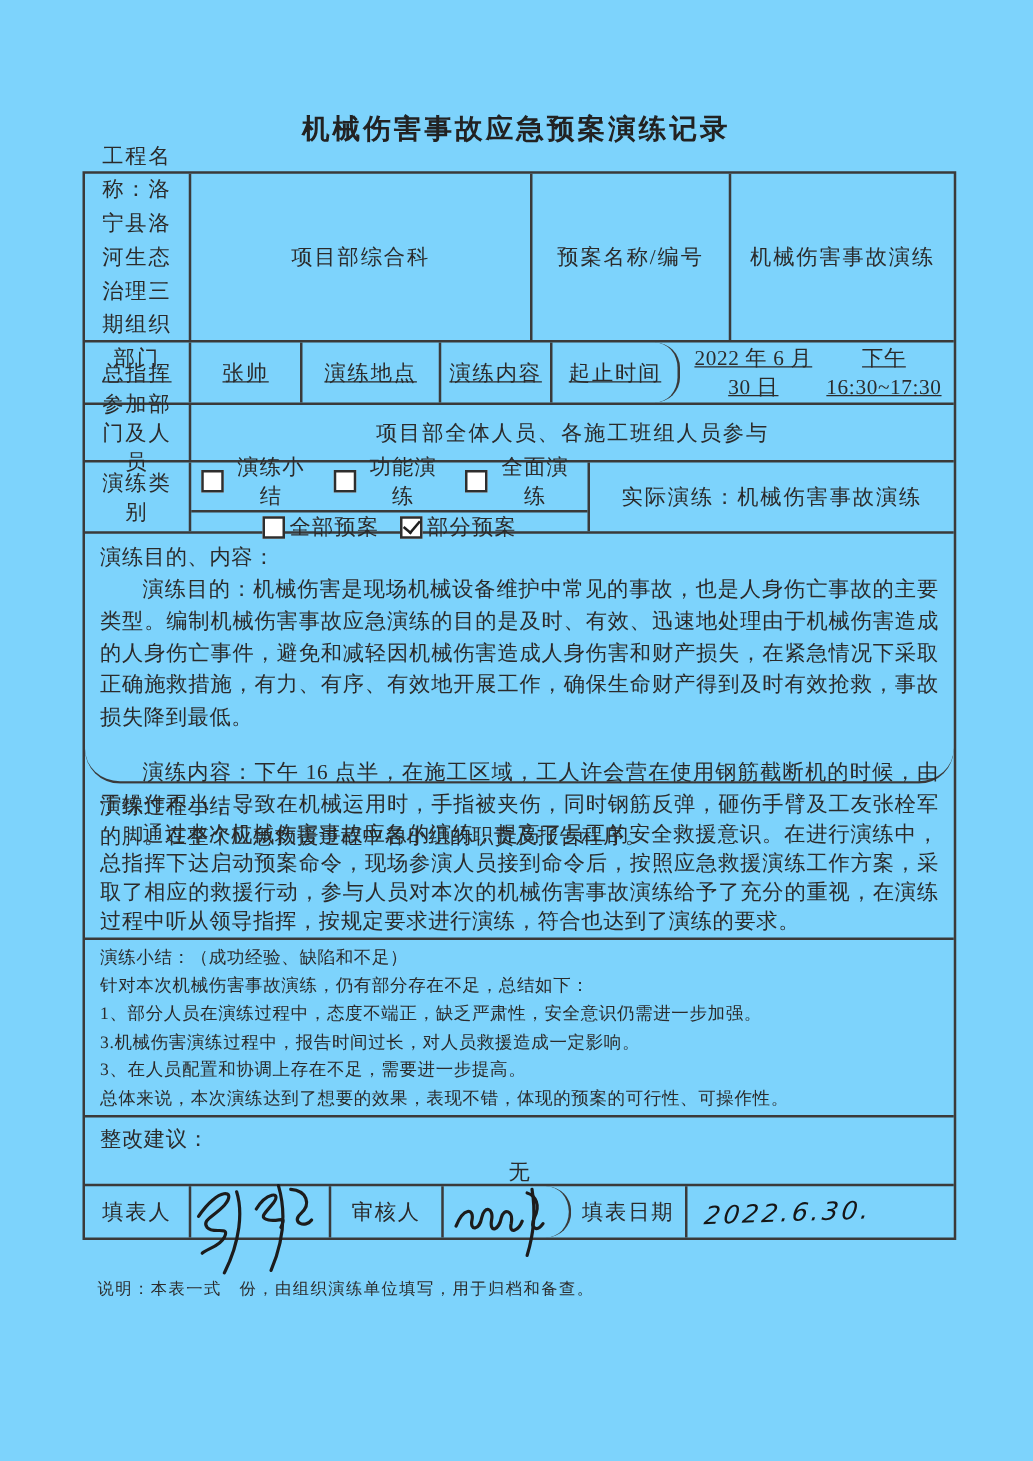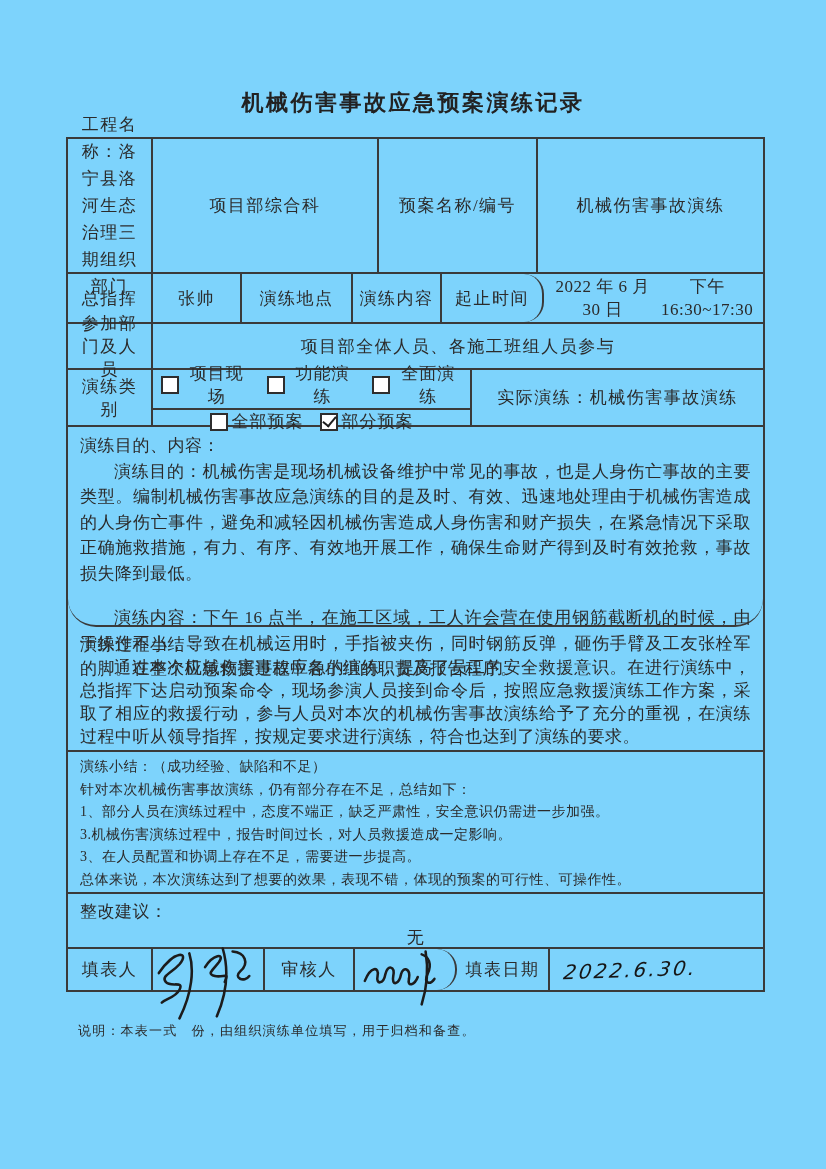--- a/index.html
+++ b/index.html
@@ -21,27 +21,27 @@
   }
   .tr { display:flex; border-bottom:2px solid #3a3a3a; box-sizing:border-box; }
   .tr:last-child { border-bottom:none; }
   .td {
     border-right:2px solid #3a3a3a; box-sizing:border-box;
     display:flex; align-items:center; justify-content:center;
     text-align:center; padding:2px 5px; letter-spacing:1.5px;
   }
   .td.last { border-right:none; flex:1; }
   
-  .r1 { height:135px; } .r2 { height:50px; } .r3 { height:46px; }
+  .r1 { height:135px; } .r2 { height:50px;text-decoration:underline; } .r3 { height:46px; }
   .r4 { height:57px; }  .r5 { height:200px;border-radius:28px; } .r6 { height:125px; }
   .r7 { height:142px; } .r8 { height:55px; }  .r9 { height:41px; }
   
   .w85 { width:85px; flex:none; } .w89 { width:89px; flex:none; }
   .w111 { width:111px; flex:none; } .w102 { width:102px; flex:none;border-radius:20px; }
-  .w226 { width:226px; flex:none; } .w159 { width:159px; flex:none; }
+  .w226 { width:273px; flex:none; } .w159 { width:159px; flex:none; }
   .w319 { width:319px; flex:none; } .w112 { width:112px; flex:none; }
   .w90 { width:90px; flex:none; } .w93 { width:93px; flex:none; }
   .r1 .td { line-height:27px; }
   .dateCell { flex-direction:row; line-height:23px; letter-spacing:0.5px; }
   
   .midStack { flex-direction:column; padding:0; align-items:stretch; }
   .subrow {
     flex:1; display:flex; align-items:center; justify-content:center;
     letter-spacing:1px;
   }
@@ -116,21 +116,21 @@
       <div class="td w85">参加部门及人员</div>
       <div class="td last">项目部全体人员、各施工班组人员参与</div>
     </div>
 
     <div class="tr r4">
       <div class="td w85">演练类别</div>
       <div class="td w319 midStack">
         <div class="subrow first">
           <span class="cb">
             <span class="box"></span>
-            <span>项目现场</span>
+            <span>演练小结</span>
           </span>
           <span class="cb">
             <span class="box"></span>
             <span>功能演练</span>
           </span>
           <span class="cb">
             <span class="box"></span>
             <span>全面演练</span>
           </span>
         </div>

